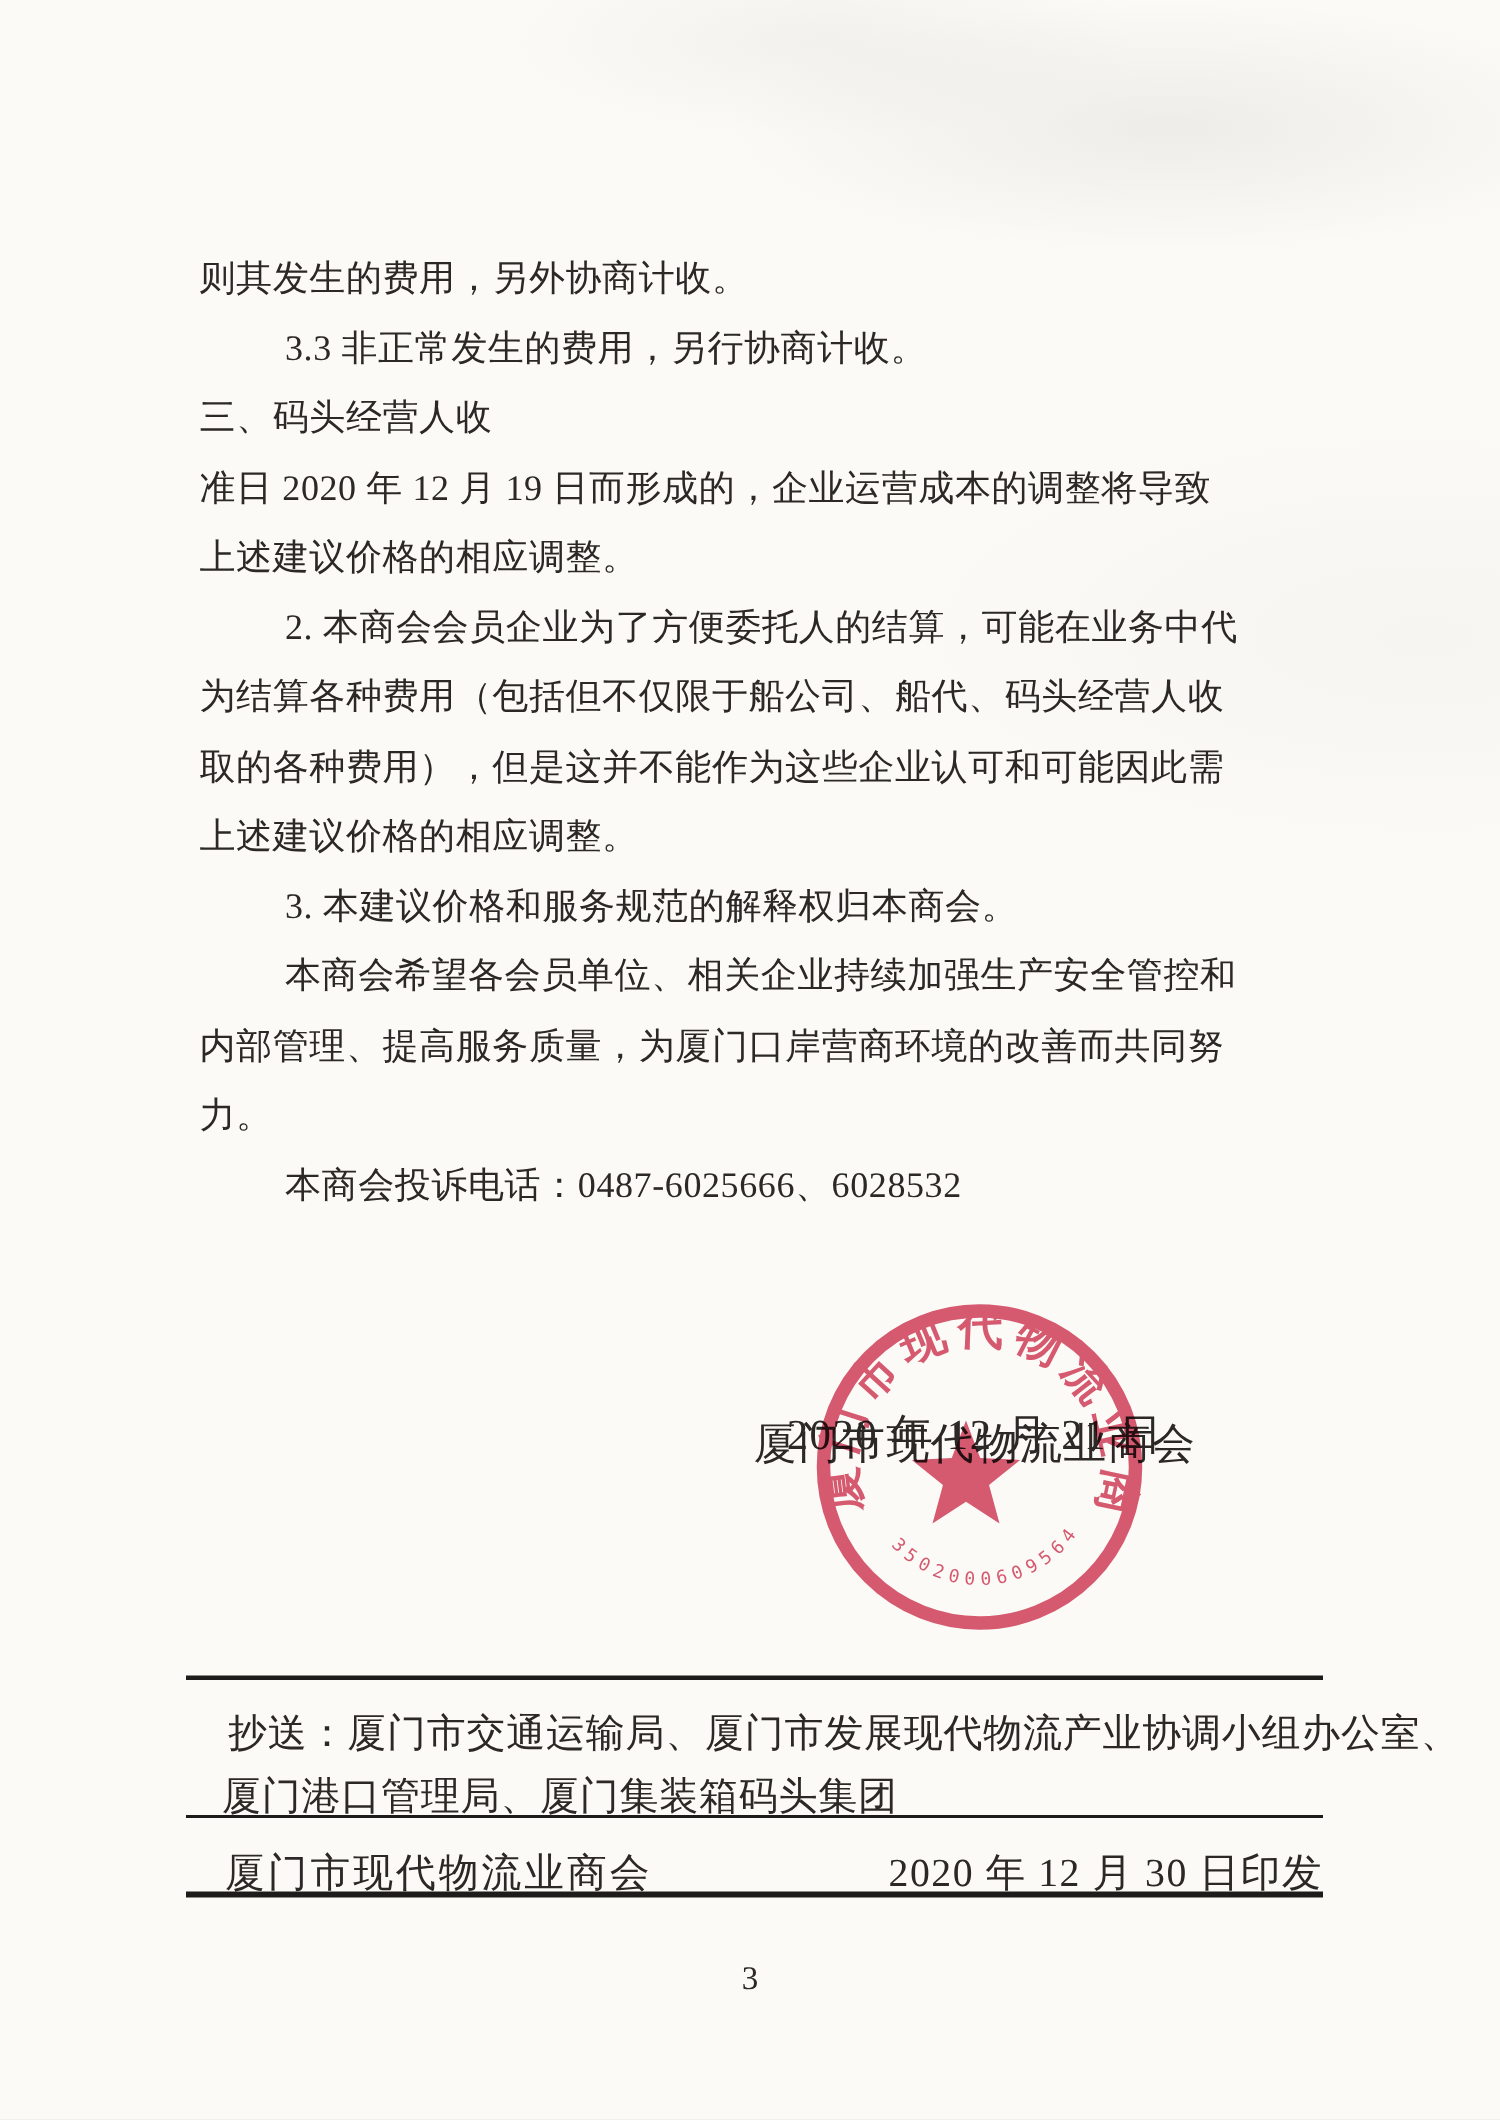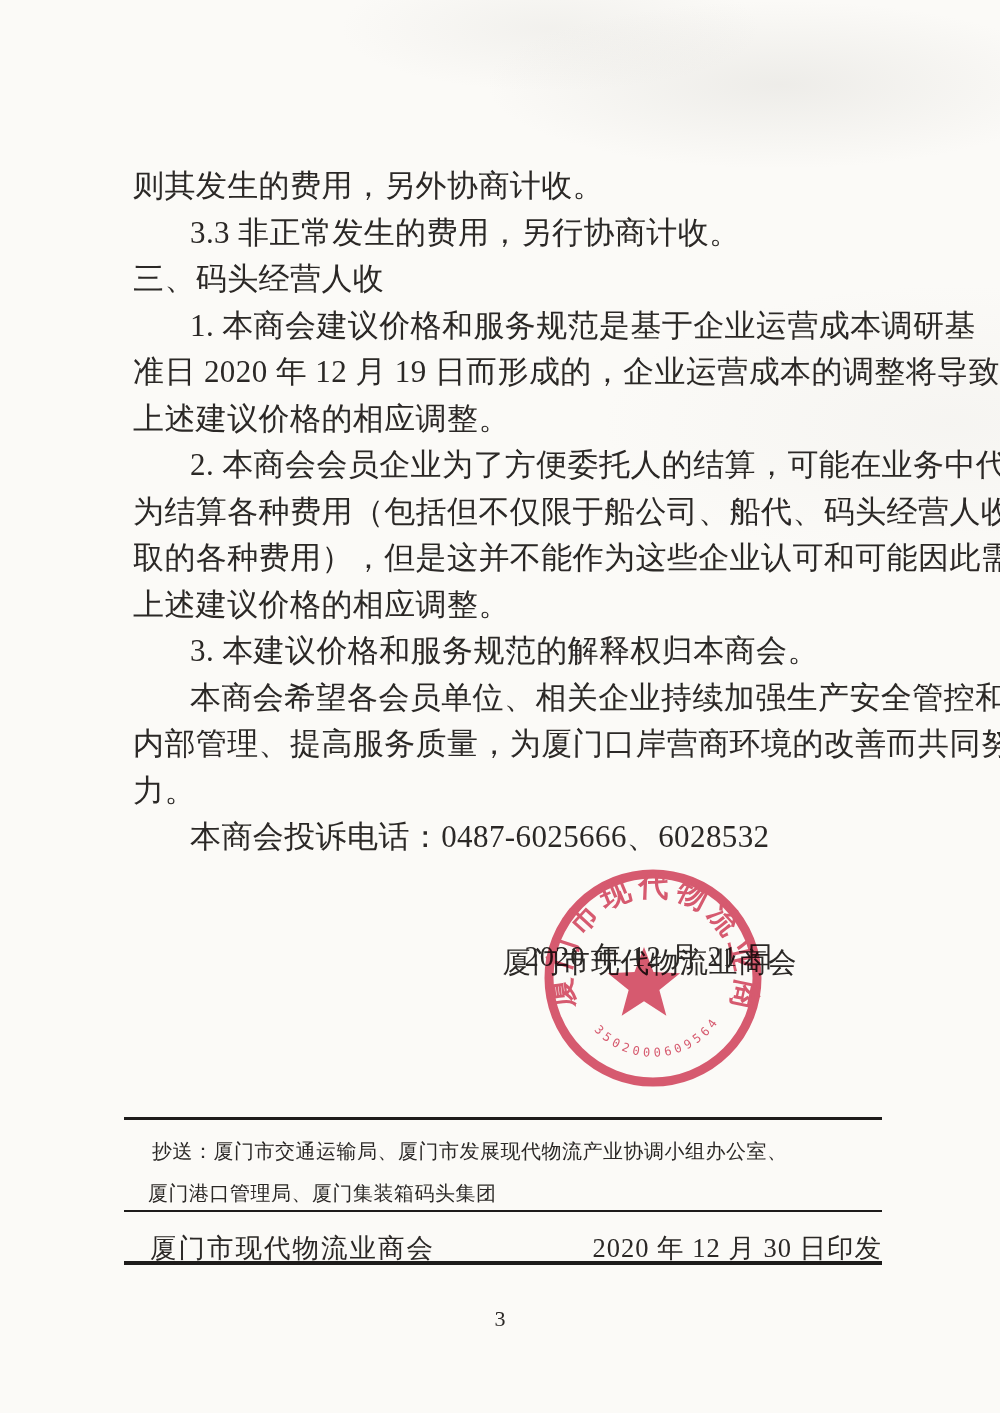--- a/index.html
+++ b/index.html
@@ -15,62 +15,61 @@
   
   .page::before{
     content:"";position:absolute;inset:0;pointer-events:none;
     background:
       radial-gradient(ellipse 420px 120px at 78% 6%, rgba(190,188,182,.22), transparent 70%),
       radial-gradient(ellipse 300px 90px at 55% 2%, rgba(190,188,182,.15), transparent 70%),
       radial-gradient(ellipse 500px 200px at 95% 30%, rgba(200,198,192,.10), transparent 70%);
   }
   .body-text{
     position:absolute;left:133px;top:163px;width:760px;
-    font-size:31px;
+    font-size:24px;
   }
   .bline{
     height:46.5px;line-height:46.5px;white-space:nowrap;
     letter-spacing:.4px;
   }
   .bline.ind{padding-left:57px;}
   .sig{
     position:absolute;left:650px;transform:translateX(-50%);
     white-space:nowrap;font-size:28.5px;letter-spacing:1px;
   }
   .sig.org{top:944px;}
   .sig.date{top:938px;}
   .seal{
     position:absolute;left:533px;top:858px;width:240px;height:240px;
     mix-blend-mode:multiply;opacity:.88;
   }
   .rule{position:absolute;left:124px;width:758px;background:#1e1c1b;}
   .rule.r1{top:1117px;height:3px;}
   .rule.r2{top:1210px;height:2px;}
   .rule.r3{top:1261px;height:4px;}
-  .cc{position:absolute;font-size:20px;letter-spacing:.5px;white-space:nowrap;}
+  .cc{position:absolute;font-size:26px;letter-spacing:.5px;white-space:nowrap;}
   .cc.l1{left:152px;top:1138px;}
   .cc.l2{left:148px;top:1180px;}
   .issuer-row{position:absolute;left:150px;right:118px;top:1230px;font-size:26.5px;}
   .issuer-row .issuer{float:left;letter-spacing:2px;}
   .issuer-row .pdate{float:right;letter-spacing:1px;}
   .page-num{
     position:absolute;left:0;right:0;top:1306px;text-align:center;
     font-size:22px;
   }
 </style>
 </head>
 <body>
 
 <div class="page">
 
   <div class="body-text">
       <div class="bline">则其发生的费用，另外协商计收。</div>
       <div class="bline ind">3.3 非正常发生的费用，另行协商计收。</div>
       <div class="bline">三、码头经营人收</div>
-      <div class="bline ind">1. 本商会建议价格和服务规范是基于企业运营成本调研基</div>
       <div class="bline">准日 2020 年 12 月 19 日而形成的，企业运营成本的调整将导致</div>
       <div class="bline">上述建议价格的相应调整。</div>
       <div class="bline ind">2. 本商会会员企业为了方便委托人的结算，可能在业务中代</div>
       <div class="bline">为结算各种费用（包括但不仅限于船公司、船代、码头经营人收</div>
       <div class="bline">取的各种费用），但是这并不能作为这些企业认可和可能因此需</div>
       <div class="bline">上述建议价格的相应调整。</div>
       <div class="bline ind">3. 本建议价格和服务规范的解释权归本商会。</div>
       <div class="bline ind">本商会希望各会员单位、相关企业持续加强生产安全管控和</div>
       <div class="bline">内部管理、提高服务质量，为厦门口岸营商环境的改善而共同努</div>
       <div class="bline">力。</div>

